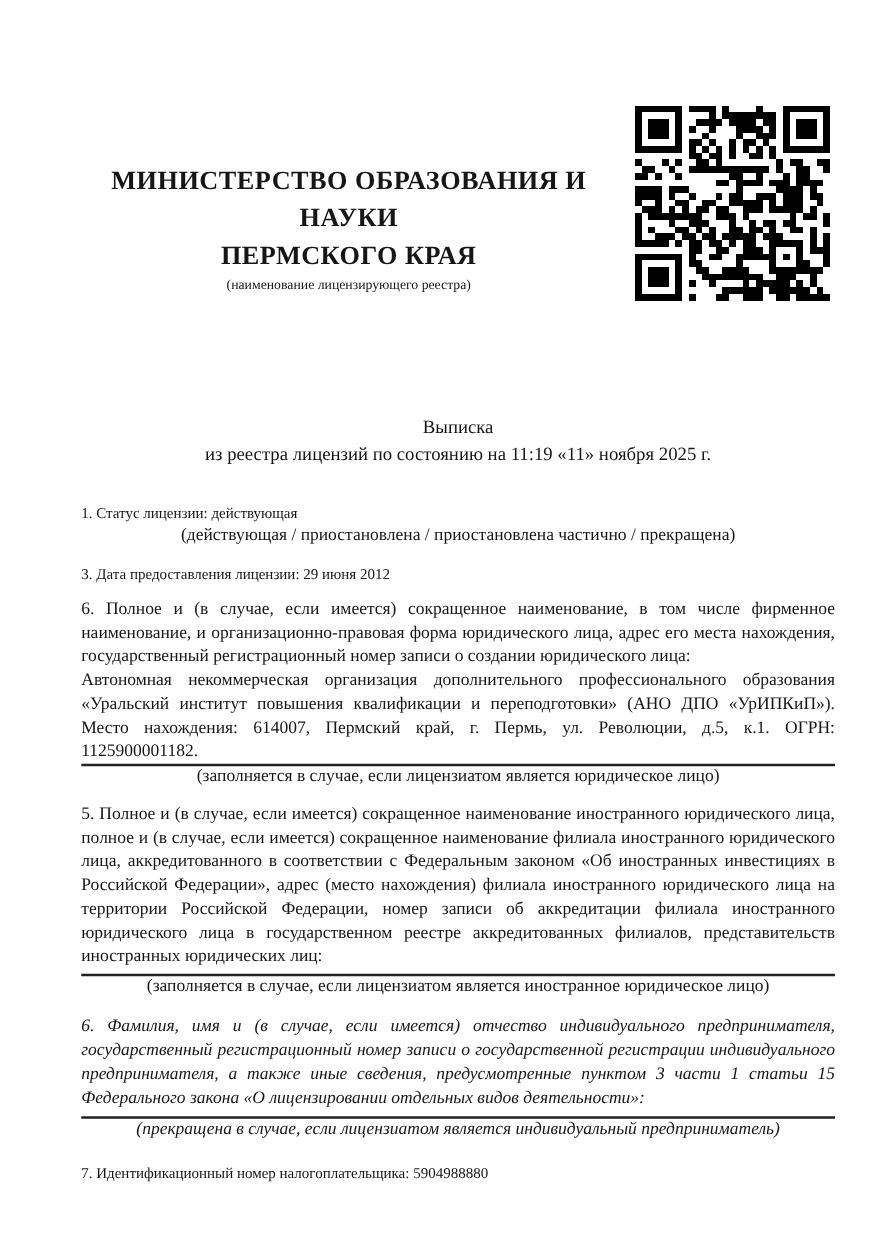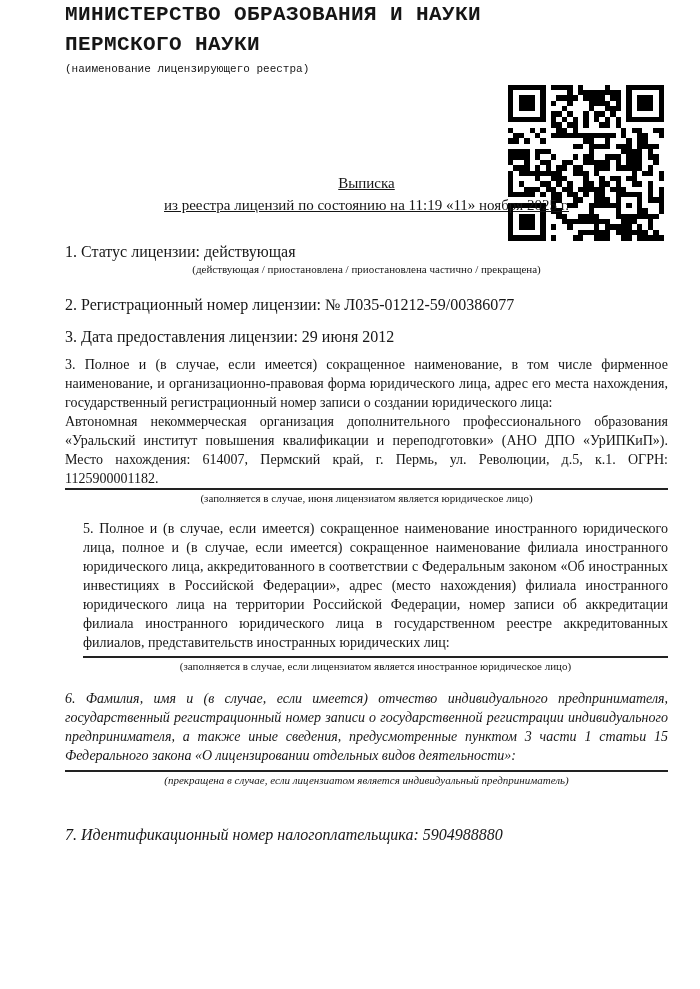--- a/index.html
+++ b/index.html
@@ -14,22 +14,23 @@
     overflow: hidden;
   }
   .content {
     position: absolute;
     left: 65px;
     top: 0;
     width: 603px;
   }
   
   .ministry {
+    margin-top: 129px;
     width: 428px;
-    font-family: Liberation Mono, monospace;
+    text-align: center;
   }
   .ministry-name {
     font-weight: bold;
     font-size: 21px;
     line-height: 30px;
     letter-spacing: 0.4px;
   }
   .ministry-caption {
     font-size: 11px;
     line-height: 15px;
@@ -43,40 +44,39 @@
     width: 156px;
     height: 159px;
   }
   .qr svg { width: 100%; height: 100%; display: block; shape-rendering: crispEdges; }
   
   .doc-title {
     margin-top: 95px;
     text-align: center;
     font-size: 15px;
     line-height: 22px;
-    text-decoration: underline;
   }
   
-  .line { font-size: 16px; line-height: 19px; }
+  .line { font-size: 12px; line-height: 19px; }
   .para { font-size: 14px; line-height: 19px; text-align: justify; }
   .caption {
-    font-size: 11px;
+    font-size: 14px;
     line-height: 17px;
     text-align: center;
   }
   .rule { border-top: 2px solid #222222; height: 0; }
   .blank4 { height: 4px; }
   .blank5 { height: 5px; }
   .s1 { margin-top: 26px; }
   .s2 { margin-top: 17px; }
   .s3 { margin-top: 13px; }
   .s4 { margin-top: 9px; }
-  .s5 { margin-top: 12px; margin-left: 18px; }
+  .s5 { margin-top: 12px; }
   .s6 { margin-top: 14px; font-style: italic; }
-  .s7 { margin-top: 36px; font-style: italic; }
+  .s7 { margin-top: 17px; }
 </style>
 </head>
 <body>
 
 <div class="page">
 
   <div class="qr">
     <svg viewBox="0 0 29 29" xmlns="http://www.w3.org/2000/svg" aria-hidden="true">
         <rect x="0" y="0" width="1" height="1" fill="#000000"></rect>
         <rect x="1" y="0" width="1" height="1" fill="#000000"></rect>
@@ -528,47 +528,44 @@
         <rect x="26" y="28" width="1" height="1" fill="#000000"></rect>
         <rect x="27" y="28" width="1" height="1" fill="#000000"></rect>
         <rect x="28" y="28" width="1" height="1" fill="#000000"></rect>
       </svg>
   </div>
 
   <div class="content">
 
     <div class="ministry">
       <div class="ministry-name">МИНИСТЕРСТВО ОБРАЗОВАНИЯ И НАУКИ</div>
-      <div class="ministry-name">ПЕРМСКОГО НАУКИ</div>
+      <div class="ministry-name">ПЕРМСКОГО КРАЯ</div>
       <div class="ministry-caption">(наименование лицензирующего реестра)</div>
     </div>
 
     <div class="doc-title">
       <div>Выписка</div>
       <div>из реестра лицензий по состоянию на 11:19 «11» ноября 2025 г.</div>
     </div>
 
     <div class="s1">
       <div class="line">1. Статус лицензии: действующая</div>
       <div class="caption">(действующая / приостановлена / приостановлена частично / прекращена)</div>
     </div>
 
-    <div class="s2">
-      <div class="line">2. Регистрационный номер лицензии: № Л035-01212-59/00386077</div>
-    </div>
 
     <div class="s3">
       <div class="line">3. Дата предоставления лицензии: 29 июня 2012</div>
     </div>
 
     <div class="s4">
-      <div class="para">3. Полное и (в случае, если имеется) сокращенное наименование, в том числе фирменное наименование, и организационно-правовая форма юридического лица, адрес его места нахождения, государственный регистрационный номер записи о создании юридического лица:</div>
+      <div class="para">6. Полное и (в случае, если имеется) сокращенное наименование, в том числе фирменное наименование, и организационно-правовая форма юридического лица, адрес его места нахождения, государственный регистрационный номер записи о создании юридического лица:</div>
       <div class="para">Автономная некоммерческая организация дополнительного профессионального образования «Уральский институт повышения квалификации и переподготовки» (АНО ДПО «УрИПКиП»). Место нахождения: 614007, Пермский край, г. Пермь, ул. Революции, д.5, к.1. ОГРН: 1125900001182.</div>
       <div class="rule"></div>
-      <div class="caption">(заполняется в случае, июня лицензиатом является юридическое лицо)</div>
+      <div class="caption">(заполняется в случае, если лицензиатом является юридическое лицо)</div>
     </div>
 
     <div class="s5">
       <div class="para">5. Полное и (в случае, если имеется) сокращенное наименование иностранного юридического лица, полное и (в случае, если имеется) сокращенное наименование филиала иностранного юридического лица, аккредитованного в соответствии с Федеральным законом «Об иностранных инвестициях в Российской Федерации», адрес (место нахождения) филиала иностранного юридического лица на территории Российской Федерации, номер записи об аккредитации филиала иностранного юридического лица в государственном реестре аккредитованных филиалов, представительств иностранных юридических лиц:</div>
       <div class="para"></div>
       <div class="blank4"></div>
       <div class="rule"></div>
       <div class="caption">(заполняется в случае, если лицензиатом является иностранное юридическое лицо)</div>
     </div>
 

